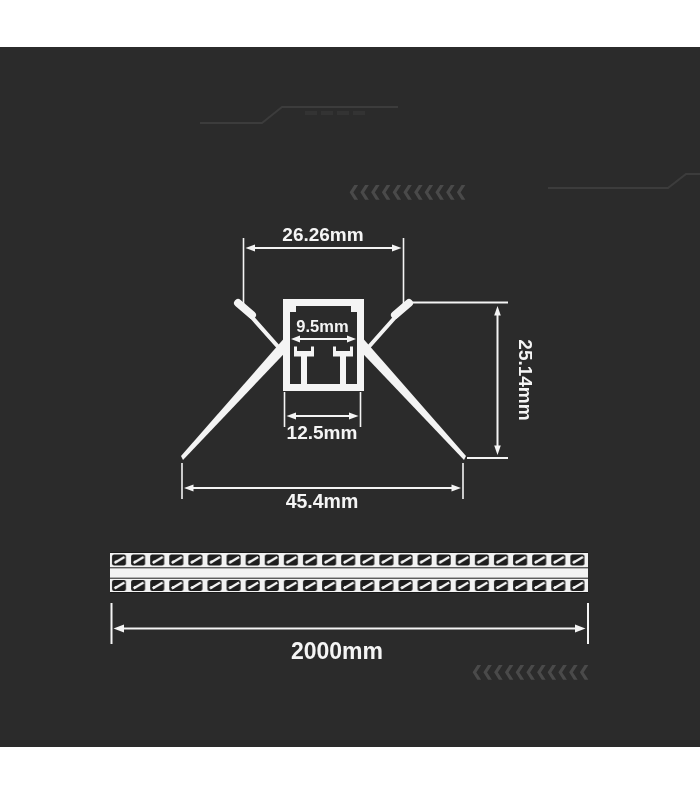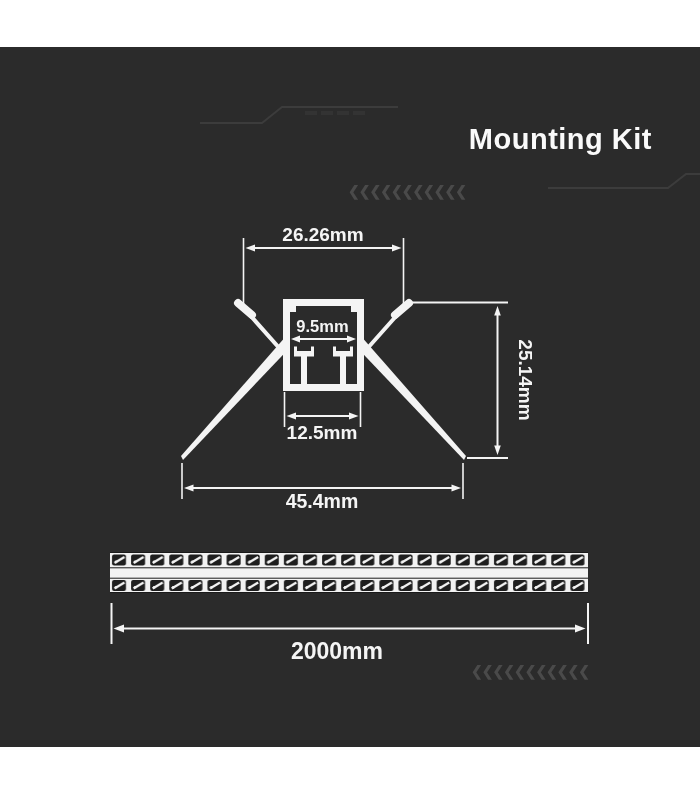--- a/index.html
+++ b/index.html
@@ -16,21 +16,20 @@
   svg text.dim{fill:#f5f5f5;font-family:"Liberation Sans",sans-serif;font-weight:700;
                text-anchor:middle;}
   .w{stroke:#f4f4f4;}
 </style>
 </head>
 <body>
 
 <div class="page">
   <div class="panel">
 
-    <div class="title">Mounting Kit</div>
 
     <div class="chevrons top">❮❮❮❮❮❮❮❮❮❮❮</div>
     <div class="chevrons bottom">❮❮❮❮❮❮❮❮❮❮❮</div>
 
     <svg width="700" height="700" viewBox="0 0 700 700">
 
       <defs>
         <pattern id="knA" patternUnits="userSpaceOnUse" x="110" y="505" width="19.1" height="16">
           <rect x="0" y="0" width="19.1" height="16" fill="#f2f2f2"></rect>
           <rect x="2" y="2.5" width="14" height="11" rx="2" fill="#1e1e1e"></rect>

